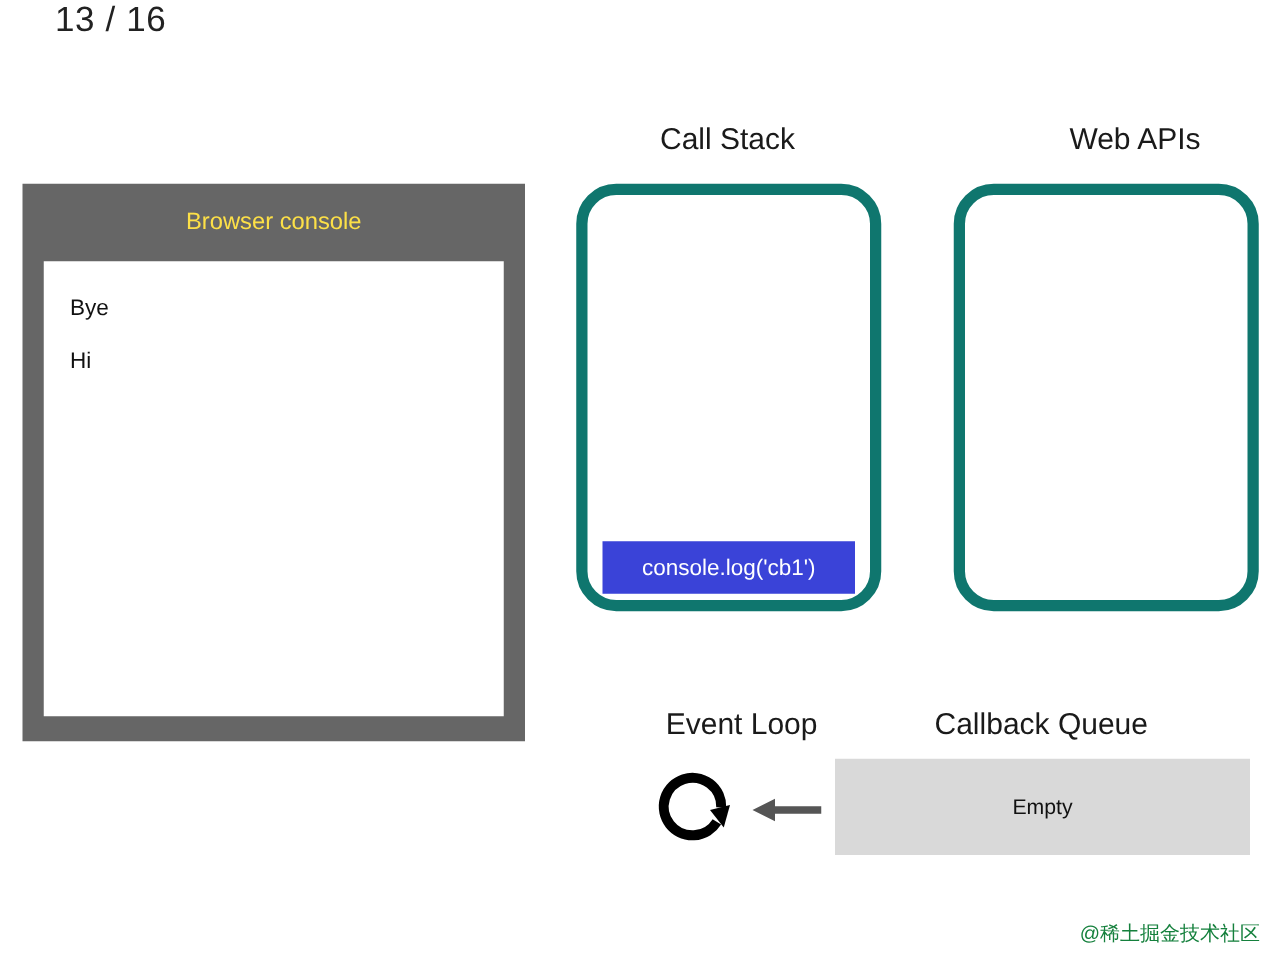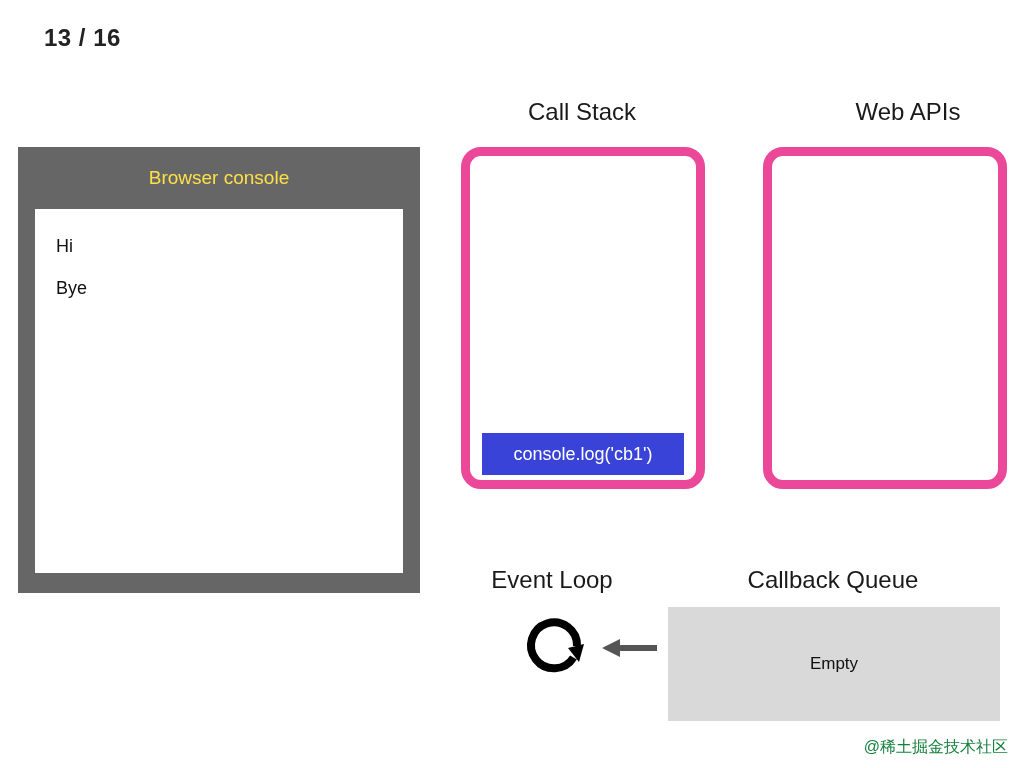--- a/index.html
+++ b/index.html
@@ -13,25 +13,24 @@
     position: relative;
     overflow: hidden;
     font-family: "Liberation Sans", sans-serif;
     color: #1a1a1a;
   }
 
   
   #slide-counter {
     position: absolute;
     left: 44px;
-    top: 24px;
-    font-size: 24px;
+    top: 0;
+    font-size: 28px;
     letter-spacing: 0.5px;
     color: #222222;
-    font-weight: bold;
   }
 
   
   #console-panel {
     position: absolute;
     left: 18px;
     top: 147px;
     width: 402px;
     height: 446px;
     background: #666666;
@@ -68,29 +67,29 @@
   
   .section-title {
     position: absolute;
     font-size: 24px;
     color: #1a1a1a;
     text-align: center;
     white-space: nowrap;
   }
   #call-stack-title { left: 462px; top: 98px; width: 240px; text-align: center; }
   #web-apis-title   { left: 786px; top: 98px; width: 244px; }
-  #event-loop-title { left: 450px; top: 566px; width: 204px; }
+  #event-loop-title { left: 450px; top: 566px; width: 204px; text-align: right; }
   #callback-queue-title { left: 668px; top: 566px; width: 330px; }
 
   
   .device-box {
     position: absolute;
     background: #ffffff;
-    border: 9px solid #ec4899;
-    border-radius: 20px;
+    border: 9px solid #0f766e;
+    border-radius: 32px;
     box-sizing: border-box;
   }
   #call-stack-box {
     left: 461px;
     top: 147px;
     width: 244px;
     height: 342px;
   }
   #web-apis-box {
     left: 763px;
@@ -138,21 +137,21 @@
     width: 58px;
     height: 26px;
   }
 
   
   #callback-queue-box {
     position: absolute;
     left: 668px;
     top: 607px;
     width: 332px;
-    height: 114px;
+    height: 77px;
     background: #d9d9d9;
     color: #111111;
     font-size: 17px;
     display: flex;
     align-items: center;
     justify-content: center;
     box-sizing: border-box;
   }
 
   
@@ -166,22 +165,22 @@
   }
 </style>
 </head>
 <body>
 
 <div id="slide-counter">13 / 16</div>
 
 <div id="console-panel">
   <div id="console-title">Browser console</div>
   <div id="console-output">
+    <div class="console-line">Bye</div>
     <div class="console-line">Hi</div>
-    <div class="console-line">Bye</div>
   </div>
 </div>
 
 <div class="section-title" id="call-stack-title">Call Stack</div>
 <div class="device-box" id="call-stack-box">
   <div id="call-stack-frames">
     <div class="stack-frame frame-top">console.log('cb1')</div>
   </div>
 </div>
 

